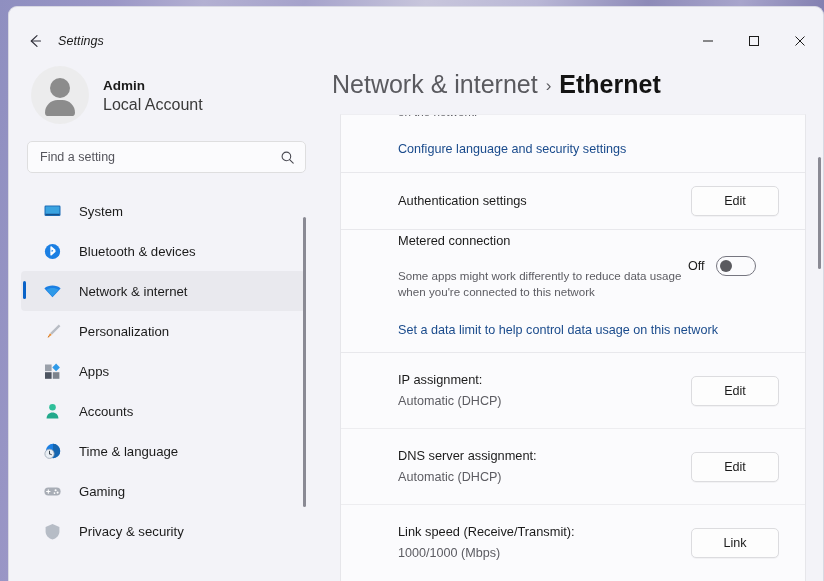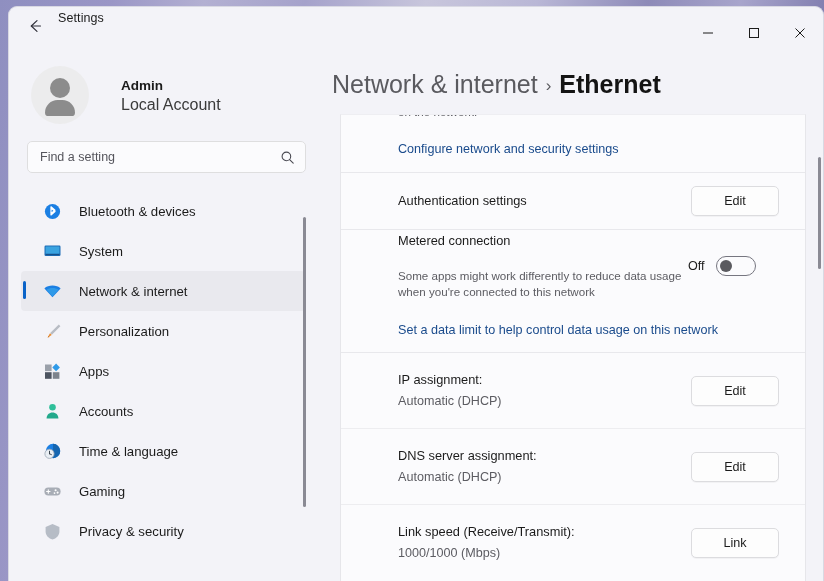--- a/index.html
+++ b/index.html
@@ -31,24 +31,26 @@
     border-top-left-radius: 9px;
     border-top-right-radius: 9px;
     overflow: hidden;
     border: 1px solid #d9d9e3;
     border-bottom: none;
   }
 
   
   .titlebar {
     position: absolute;
-    left: 0; top: 4px;
+    left: 0; top: 12px;
     width: 100%;
     height: 44px;
     display: flex;
+    align-items: center;
+    font-style: italic;
   }
   .back-btn {
     width: 34px; height: 30px;
     margin-left: 9px;
     display: flex; align-items: center; justify-content: center;
     border-radius: 4px;
     cursor: default;
   }
   .back-btn svg { display: block; }
   .app-title {
@@ -99,21 +101,21 @@
     background: #8c8c8c;
     left: 19px; top: 12px;
   }
   .avatar .body {
     position: absolute;
     width: 30px; height: 16px;
     border-radius: 15px 15px 4px 4px;
     background: #8c8c8c;
     left: 14px; top: 34px;
   }
-  .account-text { margin-left: 32px; }
+  .account-text { margin-left: 14px; }
   .account-name {
     font-size: 13.5px;
     font-weight: bold;
     color: #1b1b1b;
     line-height: 17px;
   }
   .account-sub {
     font-size: 16px;
     color: #3a3a3a;
     line-height: 17px;
@@ -388,36 +390,36 @@
           <line x1="9.6" y1="9.6" x2="13.2" y2="13.2" stroke="#4a4a52" stroke-width="1.1" stroke-linecap="round"></line>
         </svg>
       </span>
     </div>
 
     <div class="navlist">
 
       <div class="navitem">
         <span class="navicon">
           <svg width="19" height="19" viewBox="0 0 19 19">
-            <circle cx="9.5" cy="9.5" r="7.6" fill="#1b7fe3"></circle>
-            <path d="M8 6.1 L12 9.5 L8 12.9 L8 4.8 L12 8.2 L8 11.6" fill="none" stroke="#ffffff" stroke-width="1.25" stroke-linejoin="round" stroke-linecap="round"></path>
-          </svg>
-        </span>
-        <span class="navlabel">Bluetooth &amp; devices</span>
-      </div>
-
-      <div class="navitem">
-        <span class="navicon">
-          <svg width="19" height="19" viewBox="0 0 19 19">
             <rect x="1.5" y="3.5" width="16" height="10.5" rx="1.2" fill="#1f6fb8"></rect>
             <rect x="2.6" y="4.6" width="13.8" height="7.2" rx="0.6" fill="#3aa3e0"></rect>
             <rect x="2.6" y="11.9" width="13.8" height="1.3" fill="#16508a"></rect>
           </svg>
         </span>
         <span class="navlabel">System</span>
+      </div>
+
+      <div class="navitem">
+        <span class="navicon">
+          <svg width="19" height="19" viewBox="0 0 19 19">
+            <circle cx="9.5" cy="9.5" r="7.6" fill="#1b7fe3"></circle>
+            <path d="M8 6.1 L12 9.5 L8 12.9 L8 4.8 L12 8.2 L8 11.6" fill="none" stroke="#ffffff" stroke-width="1.25" stroke-linejoin="round" stroke-linecap="round"></path>
+          </svg>
+        </span>
+        <span class="navlabel">Bluetooth &amp; devices</span>
       </div>
 
       <div class="navitem selected">
         <span class="navicon">
           <svg width="19" height="19" viewBox="0 0 19 19">
             <path d="M1.4 6.4 C5.2 2.6 13.8 2.6 17.6 6.4 L9.5 15.2 Z" fill="#1b7fe3"></path>
             <path d="M3.6 7.8 C6.2 5.4 12.8 5.4 15.4 7.8 L9.5 14.6 Z" fill="#2f9ae8"></path>
           </svg>
         </span>
         <span class="navlabel">Network &amp; internet</span>
@@ -507,21 +509,21 @@
     <div class="scrollpane">
 
       <div class="card clip-top">
         <div class="row" style="min-height:44px; align-items:flex-end; padding-bottom:4px;">
           <div class="row-texts">
             <div class="row-sub">on the network.</div>
           </div>
         </div>
         <div class="row" style="min-height:48px;">
           <div class="row-texts">
-            <a class="link">Configure network and security settings</a>
+            <a class="link">Configure language and security settings</a>
           </div>
         </div>
       </div>
 
       <div class="divider strong"></div>
 
       <div class="card">
         <div class="row" style="min-height:56px;">
           <div class="row-texts">
             <div class="row-title">Authentication settings</div>

